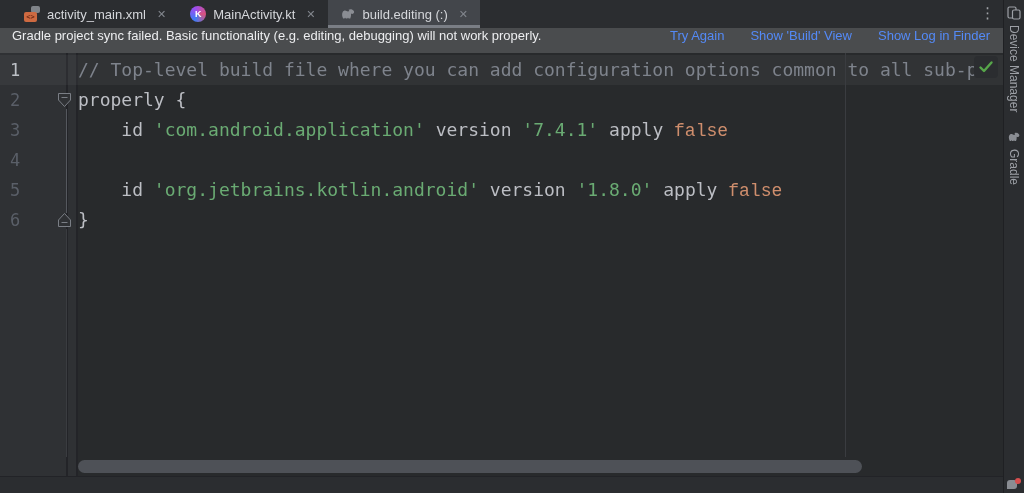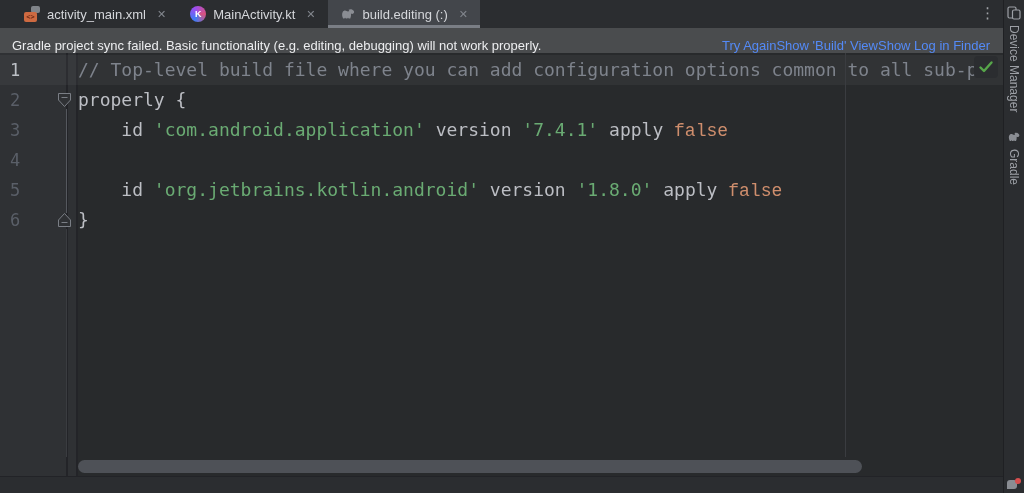--- a/index.html
+++ b/index.html
@@ -20,23 +20,23 @@
   
   .ic-layout .pic{position:absolute;right:0;top:0;width:9px;height:7px;background:#8F9499;border-radius:2px;opacity:.85;}
   .ic-layout .code{position:absolute;left:0;bottom:0;width:13px;height:10px;background:#CE6A41;border-radius:2px;
        display:flex;align-items:center;justify-content:center;font:bold 7px "DejaVu Sans Mono",monospace;color:#6E2812;}
   .ic-kotlin{border-radius:50%;background:conic-gradient(from 210deg,#3E7CF6,#9A4DF3,#D9527E,#3E7CF6);
        display:flex;align-items:center;justify-content:center;}
   .ic-kotlin span{color:#fff;font:bold 9px "Liberation Sans",sans-serif;}
   .ic-svg svg{display:block;}
 
   
-  .banner{position:relative;height:25px;background:var(--banner-bg,#4A4C4E);display:flex;align-items:flex-end;padding:0 13px 0 12px;}
+  .banner{position:relative;height:25px;background:var(--banner-bg,#4A4C4E);display:flex;align-items:flex-start;padding:0 13px 0 12px;}
   .banner-msg{font-size:13px;color:#ECEDEF;white-space:nowrap;}
-  .banner-actions{margin-left:auto;display:flex;}
+  .banner-actions{margin-left:auto;display:flex;gap:26px;}
   .banner-actions a{font-size:13px;color:var(--link,#548AF7);text-decoration:none;white-space:nowrap;cursor:pointer;}
 
   
   .editor{position:absolute;top:53px;left:0;right:0;bottom:16px;background:var(--bg-editor,#282A2C);
        font-family:"DejaVu Sans Mono","Liberation Mono",monospace;font-size:18px;overflow:hidden;}
   .gutter-bg{position:absolute;left:0;top:0;bottom:0;width:76px;background:var(--bg-gutter,#2F3134);border-right:2px solid #232428;}
   .gutter-bg::before{content:"";position:absolute;right:8px;top:0;bottom:0;width:2px;background:#232428;}
   .caret-line{position:absolute;left:0;right:0;top:2px;height:30px;background:rgba(255,255,255,0.045);}
   .wrap-guide{position:absolute;left:845px;top:0;bottom:20px;width:1px;background:#3A3C40;}
   .code-rows{position:absolute;left:0;top:2px;right:0;}

